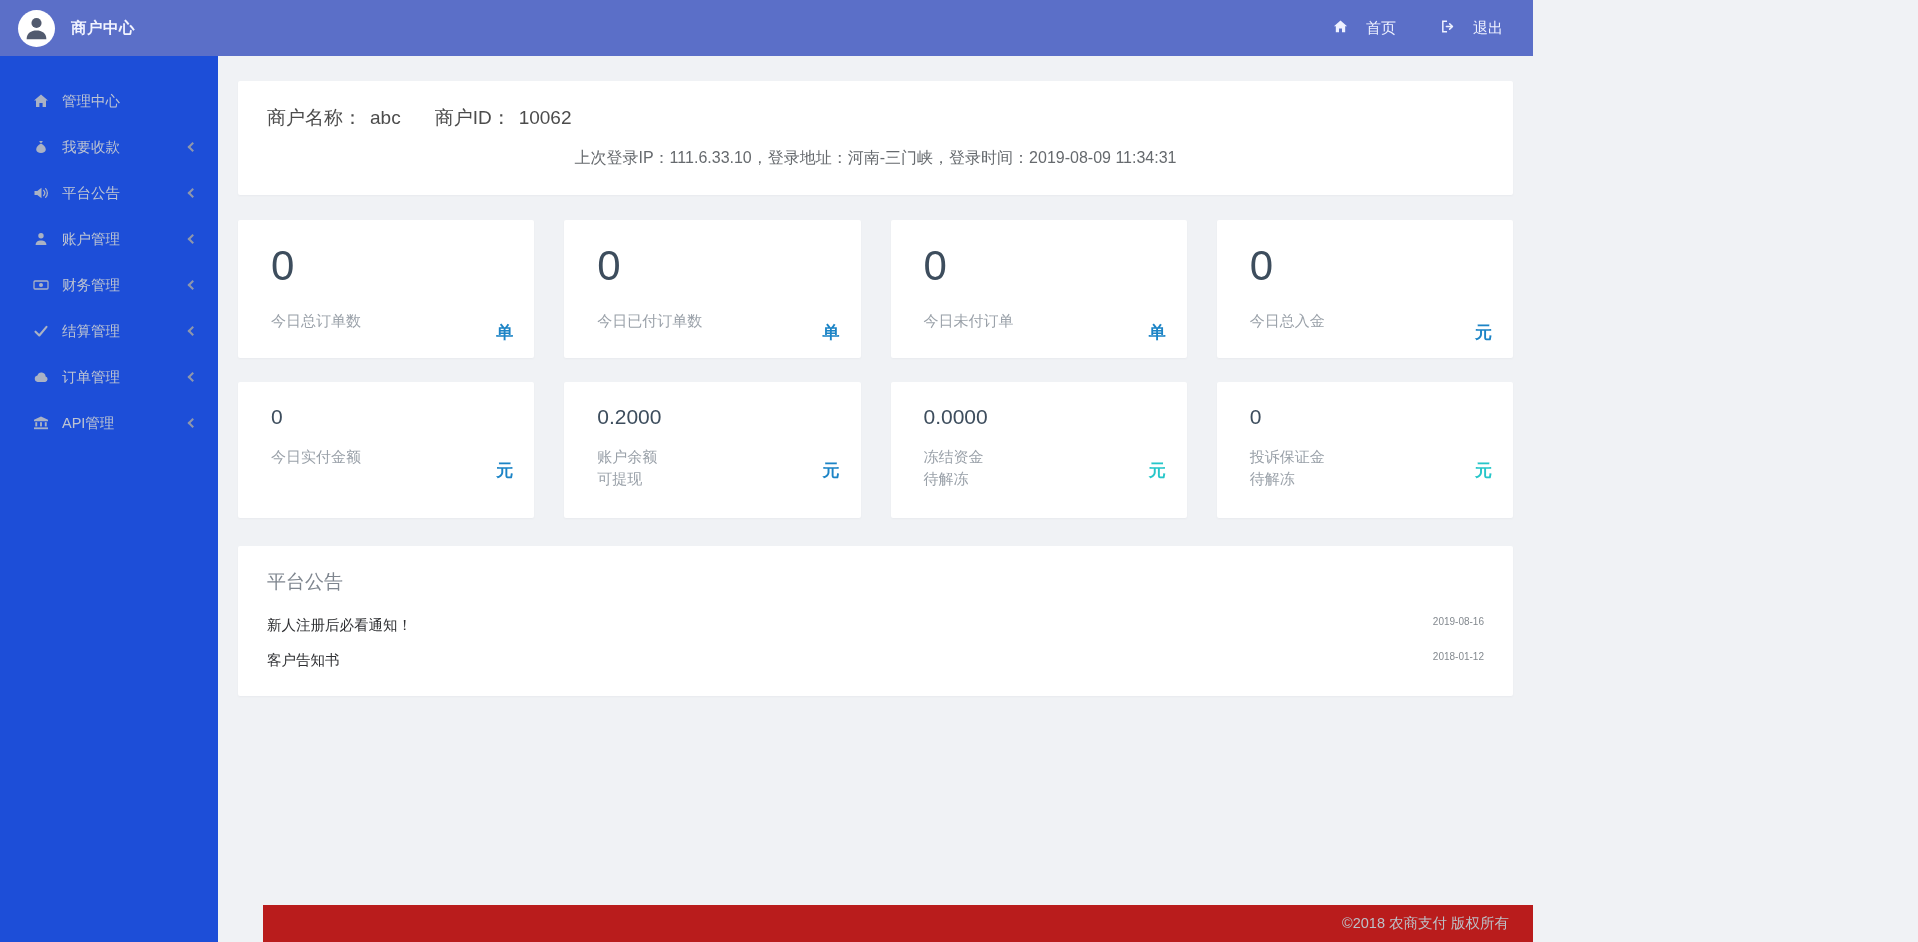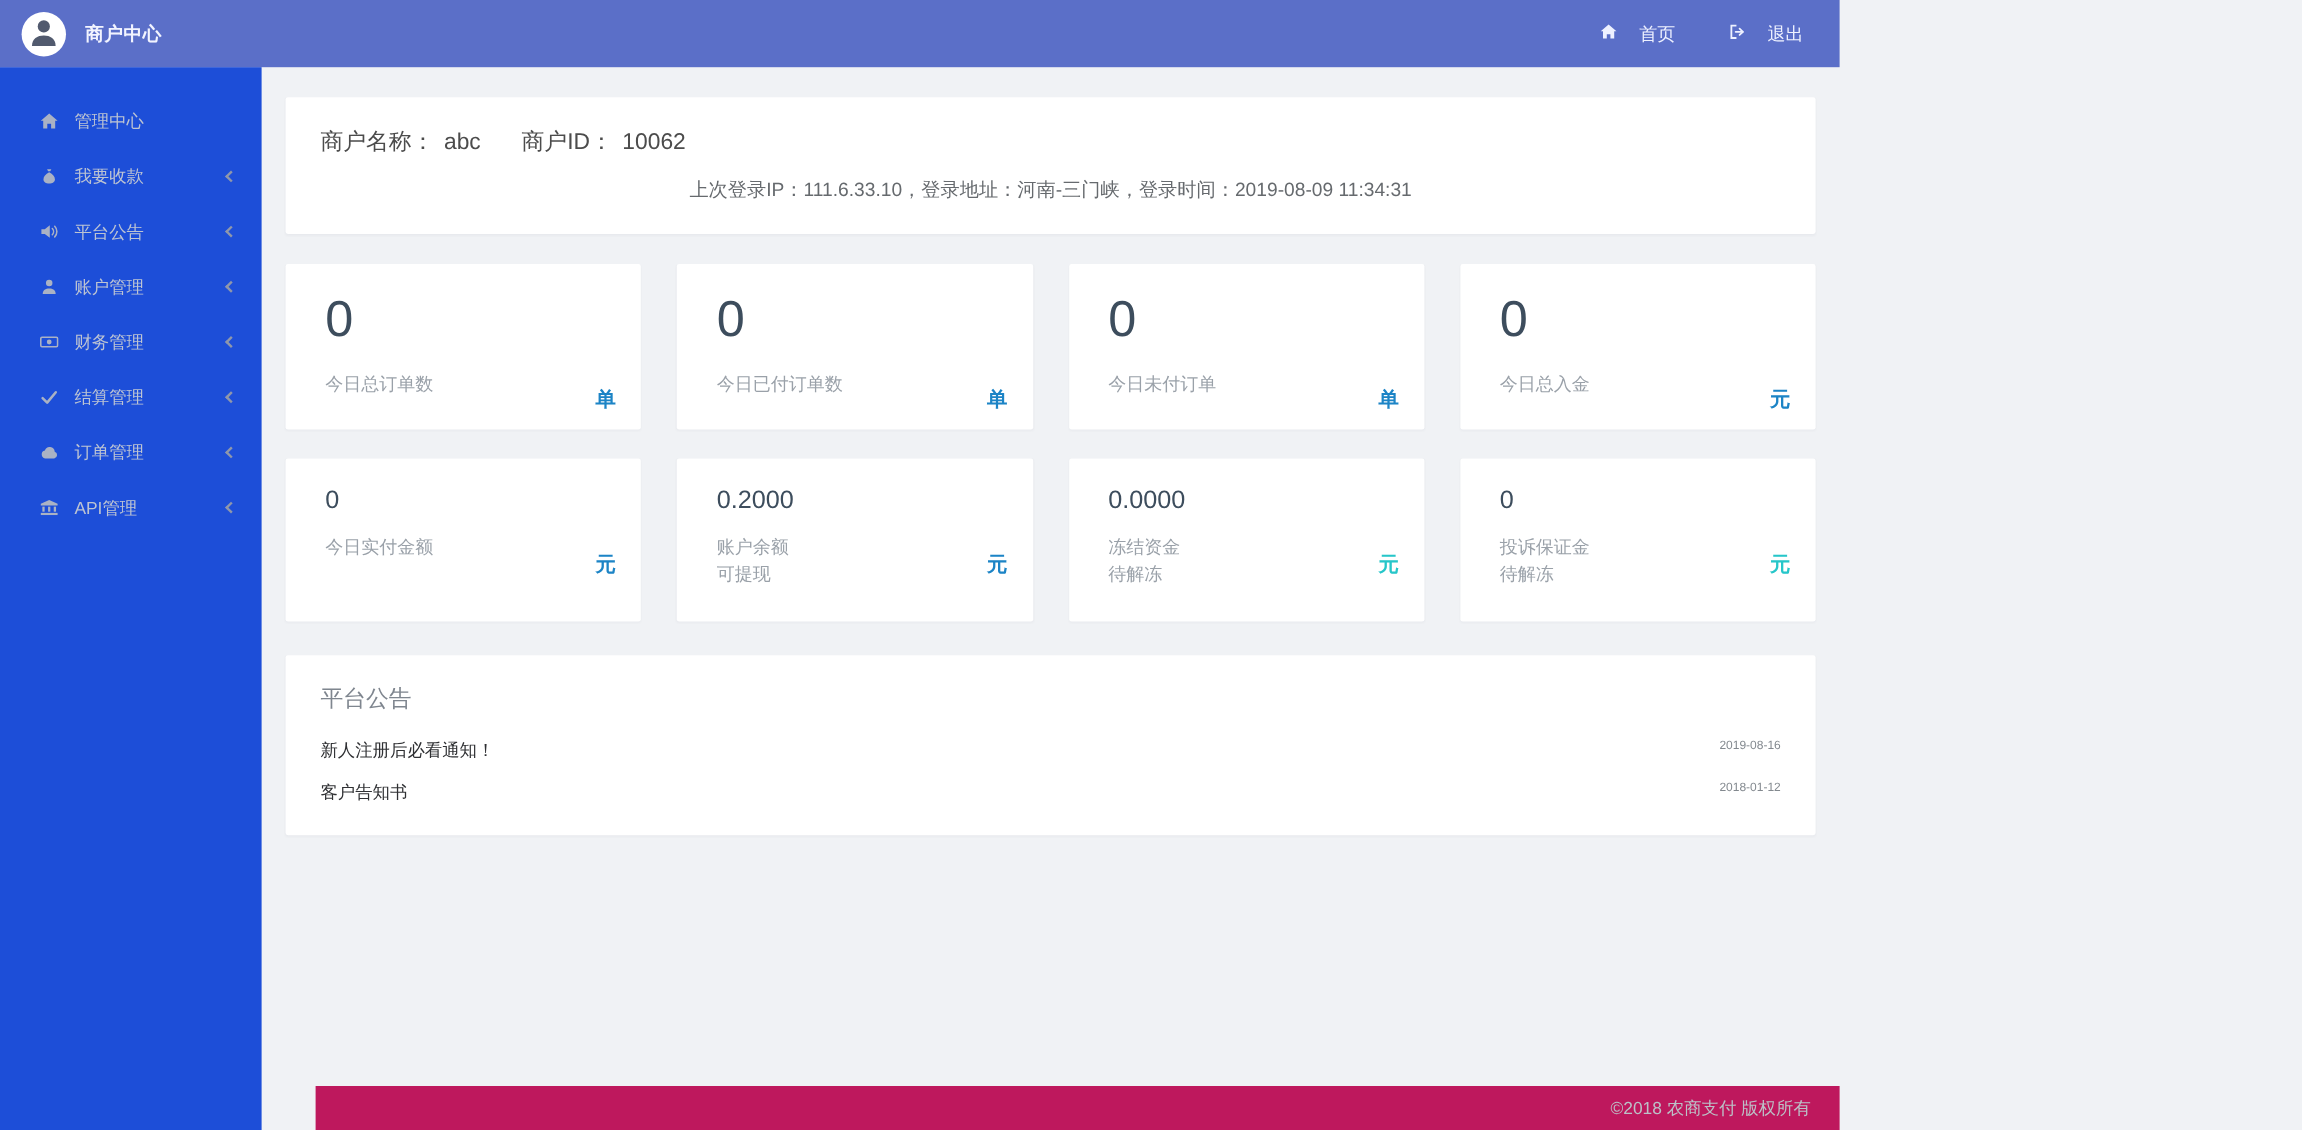--- a/index.html
+++ b/index.html
@@ -97,21 +97,21 @@
   .announce-item {
     display: flex; justify-content: space-between; align-items: flex-start;
     margin-top: 21px;
   }
   .announce-item + .announce-item { margin-top: 16px; }
   .announce-item .a-title { font-size: 14.5px; color: #2f3033; cursor: pointer; }
   .announce-item .a-date { font-size: 10px; color: #83898f; }
 
   
   .footer {
-    height: 37px; flex: 0 0 37px; background: #be185d;
+    height: 37px; flex: 0 0 37px; background: #b91c1c;
     display: flex; align-items: center; justify-content: flex-end;
     padding-right: 24px;
     margin-left: 45px;
   }
   .footer span { color: #bcc0c7; font-size: 14.5px; }
 </style>
 </head>
 <body>
 
 <div class="app">

